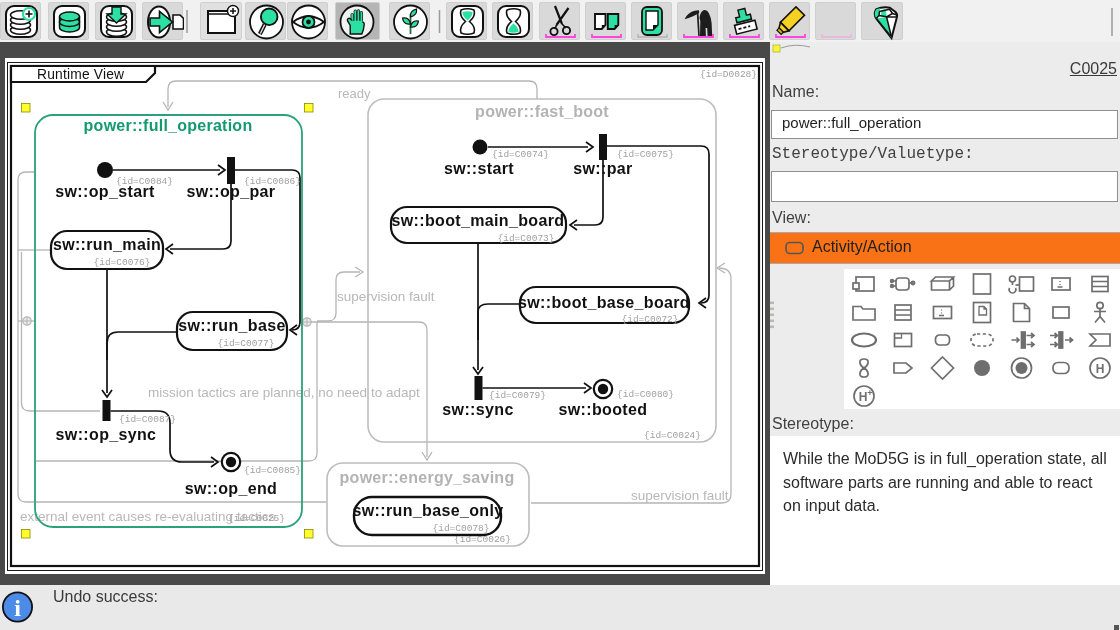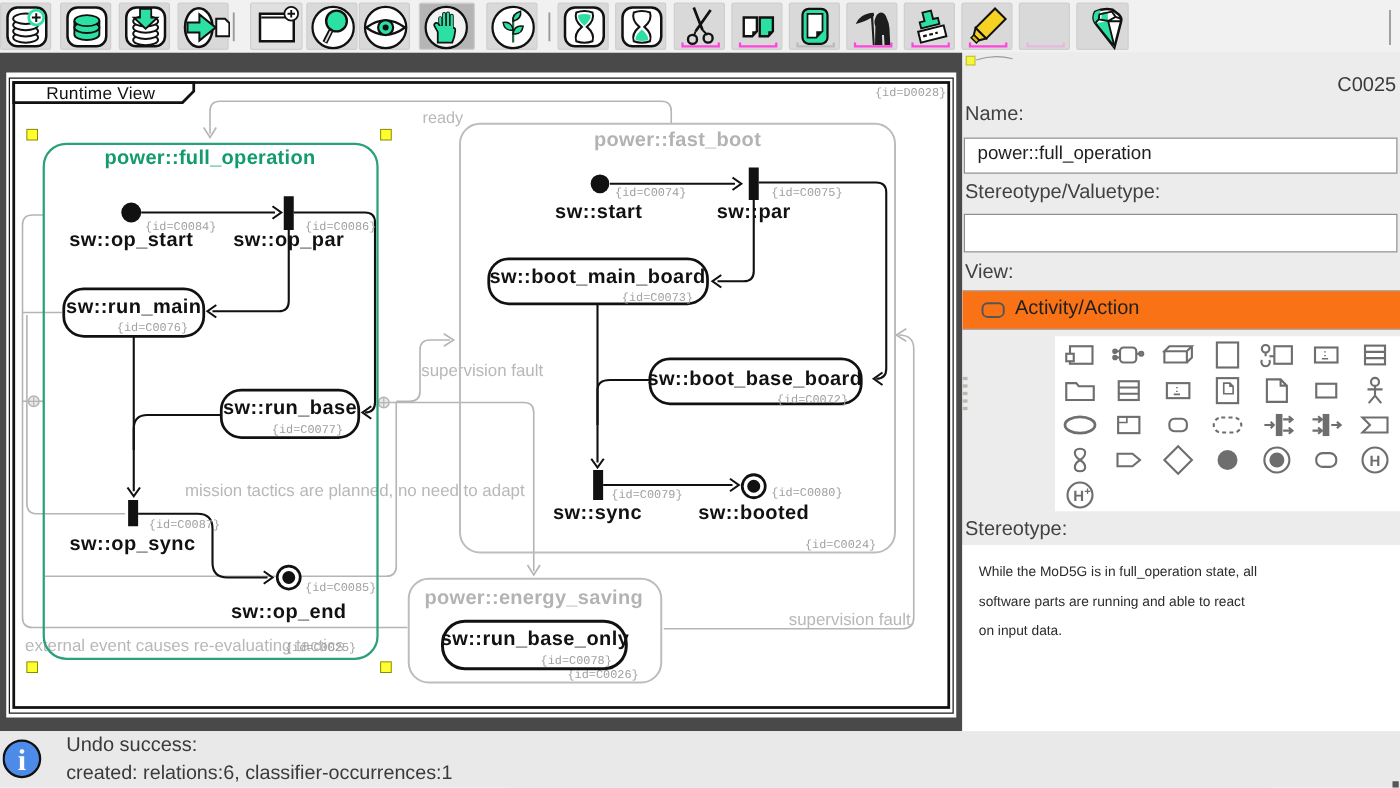--- a/index.html
+++ b/index.html
@@ -420,41 +420,40 @@
       <g transform="translate(330,326)" fill="none" stroke="#6e6e6e" stroke-width="1.7">
         <circle cx="0" cy="0" r="10"></circle>
         <text x="0" y="4.5" font-size="12" font-weight="bold" fill="#6e6e6e" stroke="none" text-anchor="middle" font-family="Liberation Sans">H</text>
       </g>
       <g transform="translate(94,354)" fill="none" stroke="#6e6e6e" stroke-width="1.7">
         <circle cx="0" cy="0" r="10"></circle>
         <text x="-1" y="4.5" font-size="12" font-weight="bold" fill="#6e6e6e" stroke="none" text-anchor="middle" font-family="Liberation Sans">H</text>
         <text x="6" y="0" font-size="9" font-weight="bold" fill="#6e6e6e" stroke="none" text-anchor="middle" font-family="Liberation Sans">+</text>
       </g>
   </svg>
-  <div style="position:absolute;right:3px;top:18px;font-size:16px;color:#3a3a3a;">C0025</div>
+  <div style="position:absolute;right:3px;top:18px;font-size:16px;color:#3a3a3a;text-decoration:underline;">C0025</div>
   <div class="plabel" style="left:2px;top:41px;">Name:</div>
   <div class="pinput" style="left:1px;top:68px;width:345px;height:27px;"></div>
   <div style="position:absolute;left:12px;top:72px;font-size:15px;color:#1f1f1f;">power::full_operation</div>
-  <div class="plabel" style="left:2px;top:103px;">Stereotype/Valuetype:</div>
+  <div class="plabel" style="left:2px;top:103px;font-family:Liberation Mono, monospace;">Stereotype/Valuetype:</div>
   <div class="pinput" style="left:1px;top:129px;width:345px;height:29px;"></div>
   <div class="plabel" style="left:2px;top:167px;">View:</div>
   <div style="position:absolute;left:0px;top:190px;width:384px;height:30px;background:#f97316;border-top:1px solid #a9a9a9;border-bottom:1px solid #a9a9a9;">
     <svg width="30" height="30" style="position:absolute;left:14px;top:0;">
         <rect x="2" y="9.5" width="17" height="11" rx="4" fill="none" stroke="#555" stroke-width="1.6"></rect>
       </svg>
     <div style="position:absolute;left:42px;top:5px;font-size:16px;color:#1f1f1f;">Activity/Action</div>
     <svg width="20" height="30" style="position:absolute;right:8px;top:0;">
         <path d="M2,11 h14 l-7,9 z" fill="#1a1a1a"></path>
       </svg>
   </div>
   <div class="plabel" style="left:2px;top:373px;">Stereotype:</div>
   <div style="position:absolute;left:0px;top:394px;width:350px;height:149px;background:#fff;"></div>
-  <div style="position:absolute;left:13px;top:405px;font-size:11px;line-height:23.5px;color:#2b2b2b;">While the MoD5G is in full_operation state, all<br>software parts are running and able to react<br>on input data.</div>
+  <div style="position:absolute;left:13px;top:405px;font-size:16px;line-height:23.5px;color:#2b2b2b;">While the MoD5G is in full_operation state, all<br>software parts are running and able to react<br>on input data.</div>
 </div>
 <div id="statusbar">
   <svg width="40" height="36" style="position:absolute;left:2px;top:6px;">
     <circle cx="15.5" cy="16" r="14.6" fill="#4d8be8" stroke="#111" stroke-width="1.8"></circle>
     <text x="15.5" y="25" font-size="24" font-weight="bold" font-family="Liberation Serif, serif" fill="#fff" text-anchor="middle">i</text>
   </svg>
   <div style="position:absolute;left:53px;top:3px;font-size:16px;color:#3a3a3a;">Undo success:</div>
-  <div style="position:absolute;left:53px;top:25px;font-size:15.8px;color:#3a3a3a;">created: relations:6, classifier-occurrences:1</div>
   <div style="position:absolute;left:1114px;top:40px;width:5px;height:5px;background:#555;"></div>
 </div>
 
 </body></html>

